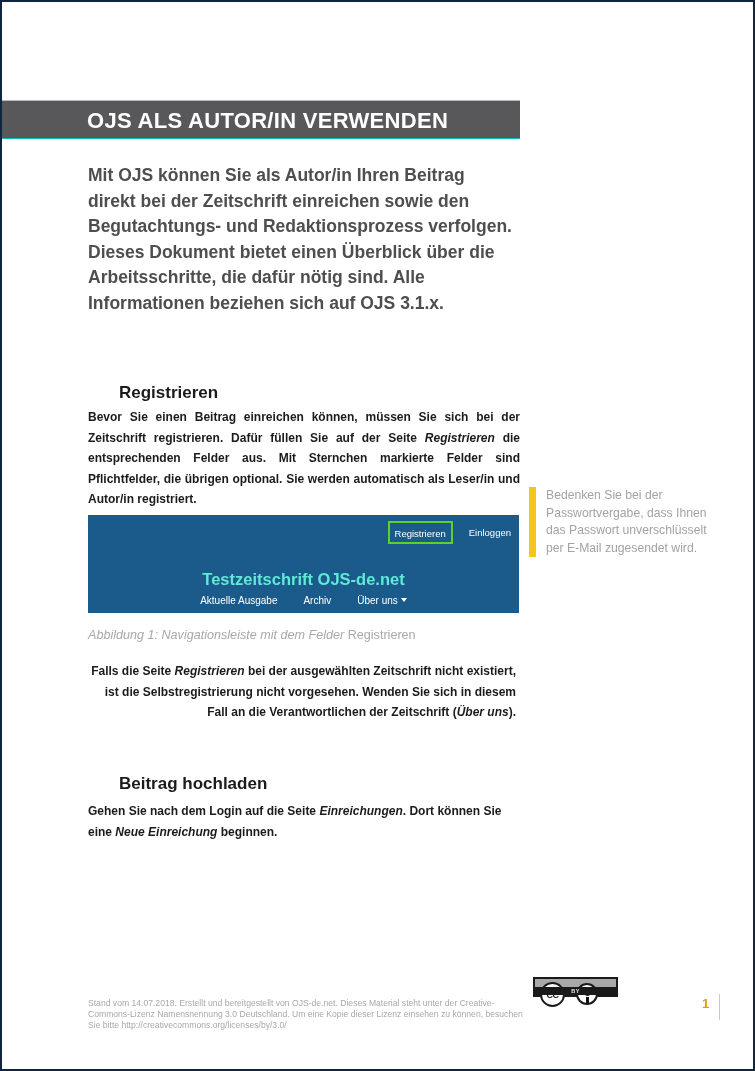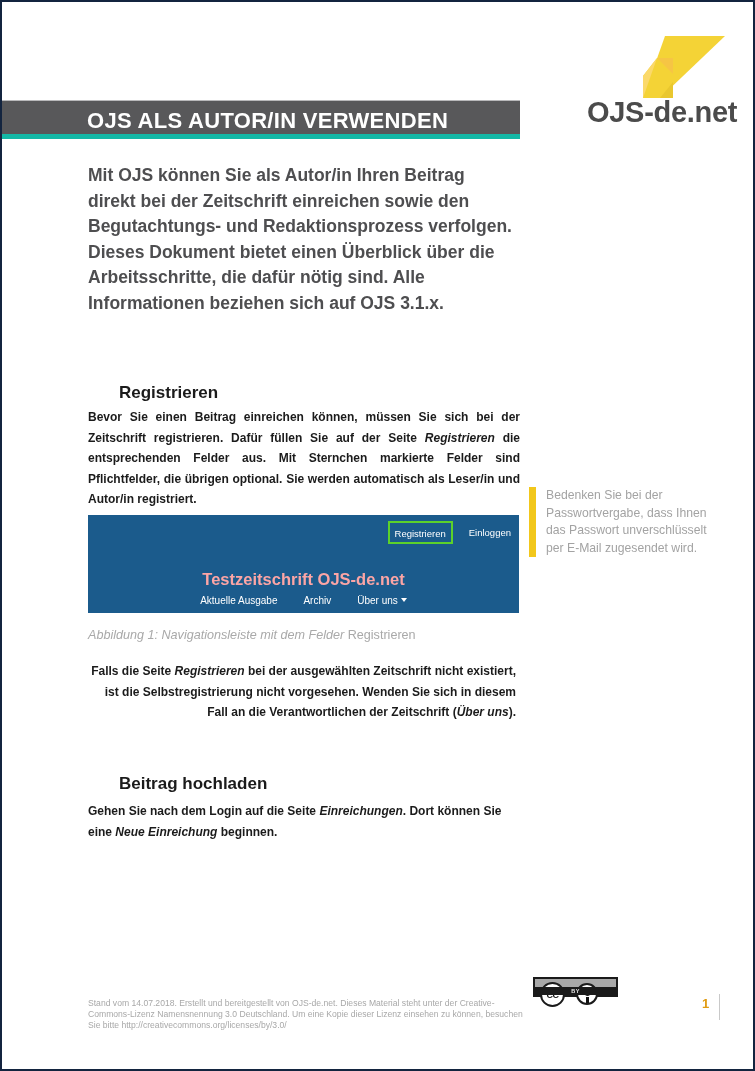--- a/index.html
+++ b/index.html
@@ -49,21 +49,21 @@
 
   
   .title-bar {
     position: absolute;
     left: 0px;
     top: 98px;
     width: 518px;
     height: 39px;
     background: #58585a;
     border-top: 1px solid #b9b9bb;
-    border-bottom: 5px solid #14b8a6;
+    border-bottom: 1px solid #14b8a6;
     box-sizing: border-box;
   }
   .title-bar-text {
     position: absolute;
     left: 85px;
     top: 7px;
     font-size: 22px;
     font-weight: 700;
     color: #ffffff;
     letter-spacing: 0.3px;
@@ -162,21 +162,21 @@
     margin-left: 16px;
   }
   .fig-journal {
     position: absolute;
     left: 0;
     right: 0;
     top: 55px;
     text-align: center;
     font-size: 16.5px;
     font-weight: 700;
-    color: #fca5a5;
+    color: #5eead4;
   }
   .fig-nav {
     position: absolute;
     left: 0;
     right: 0;
     top: 80px;
     display: flex;
     justify-content: center;
     gap: 26px;
   }
@@ -266,30 +266,20 @@
     width: 1px;
     height: 26px;
     background: #c9c9c9;
   }
 </style>
 </head>
 <body>
 
 <div class="page">
 
-  <div class="logo-wrap">
-    <svg class="logo-check" viewBox="0 0 120 62">
-      <polygon points="60,0 103,0 120,0 55,62 38,62" fill="#f4d336"></polygon>
-      <polygon points="52,22 68,22 68,62 38,62 38,40" fill="#f4d336"></polygon>
-      <polygon points="52,22 68,38 68,22" fill="#f6c544"></polygon>
-      <polygon points="38,40 52,22 38,62" fill="#fbd96a"></polygon>
-      <polygon points="55,62 68,46 68,62" fill="#e9c72f"></polygon>
-    </svg>
-    <div class="logo-text">OJS-de.net</div>
-  </div>
 
   <div class="title-bar">
     <div class="title-bar-text">OJS ALS AUTOR/IN VERWENDEN</div>
   </div>
 
   <div class="intro">Mit OJS können Sie als Autor/in Ihren Beitrag direkt bei der Zeitschrift einreichen sowie den Begutachtungs- und Redaktionsprozess verfolgen. Dieses Dokument bietet einen Überblick über die Arbeitsschritte, die dafür nötig sind. Alle Informationen beziehen sich auf OJS 3.1.x.</div>
 
   <div class="h2 registrieren">Registrieren</div>
 
   <div class="body-p p1"><span>Bevor Sie einen Beitrag einreichen können, müssen Sie sich bei der Zeitschrift registrieren. Dafür füllen Sie auf der Seite </span><em>Registrieren</em><span> die entsprechenden Felder aus. Mit Sternchen markierte Felder sind Pflichtfelder, die übrigen optional. Sie werden automatisch als Leser/in und Autor/in registriert.</span></div>

